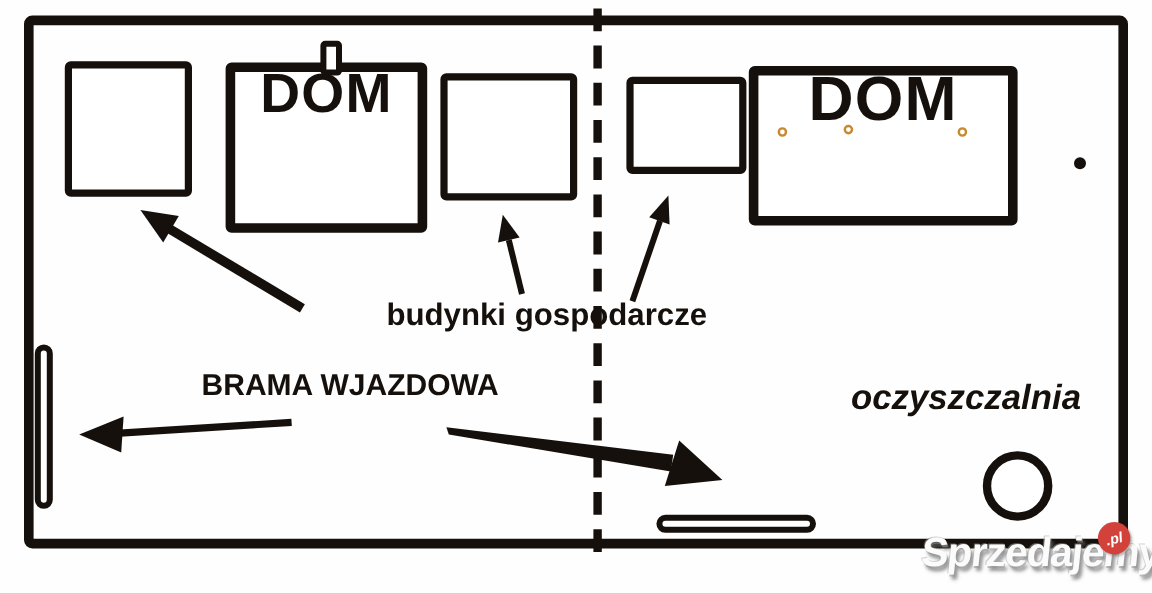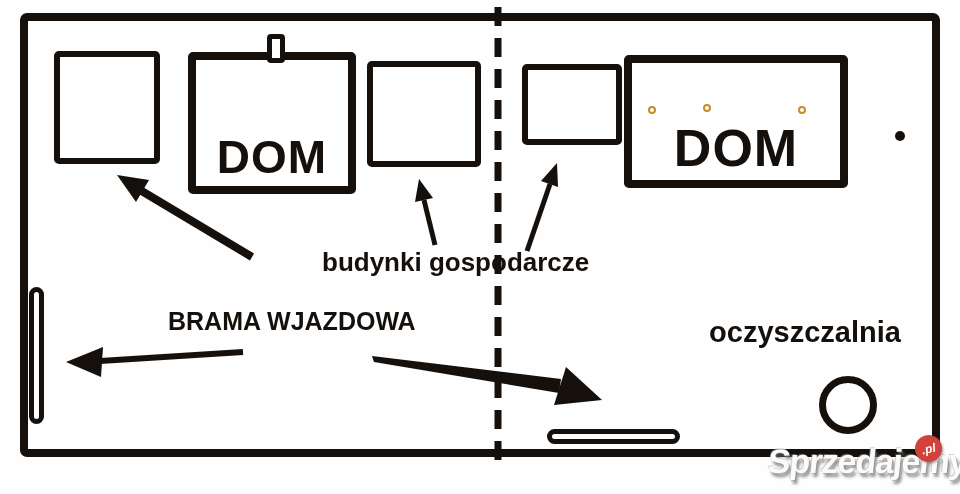--- a/index.html
+++ b/index.html
@@ -10,21 +10,21 @@
     color:var(--ink,#15100b);
   }
   .rect{
     position:absolute;box-sizing:border-box;background:#fff;
     border:6px solid var(--ink,#15100b);border-radius:5px;z-index:2;
   }
   .plot-boundary{
     left:20px;top:13px;width:920px;height:444px;
     border-width:8px;border-radius:7px;background:transparent;z-index:1;
   }
-  .house{display:flex;align-items:flex-end;justify-content:center;border-width:8px;}
+  .house{display:flex;align-items:flex-start;justify-content:center;border-width:8px;}
   .house .dom-label{
     font-weight:700;letter-spacing:1px;line-height:1;
     transform:translateY(-6px);
   }
   .chimney{
     position:absolute;box-sizing:border-box;background:#fff;
     border:5px solid var(--ink,#15100b);border-radius:4px;z-index:3;
   }
   .gate{
     position:absolute;box-sizing:border-box;background:#fff;
@@ -93,21 +93,21 @@
 
 <div class="gate" style="left:29px;top:287px;width:15px;height:137px;"></div>
 <div class="gate" style="left:547px;top:429px;width:133px;height:15px;"></div>
 
 <div class="round" style="left:819px;top:376px;width:58px;height:58px;border:7px solid var(--ink,#15100b);background:#fff;z-index:2;"></div>
 
 <div class="label" style="left:322px;top:248px;width:240px;text-align:center;font-size:26px;font-weight:600;">budynki gospodarcze</div>
 
 <div class="label" style="left:168px;top:308px;width:230px;text-align:center;font-size:25px;font-weight:700;">BRAMA WJAZDOWA</div>
 
-<div class="label" style="left:705px;top:317px;width:200px;text-align:center;font-size:29px;font-weight:600;">oczyszczalnia</div>
+<div class="label" style="left:705px;top:317px;width:200px;text-align:center;font-size:29px;font-weight:600;font-style:italic;">oczyszczalnia</div>
 
 <svg id="overlay" width="960" height="494" viewBox="0 0 960 494">
 
   <line class="ink-stroke" x1="498" y1="7" x2="498" y2="472" stroke-width="7" stroke-dasharray="19 12"></line>
 
   <g>
     <line class="ink-stroke" x1="252" y1="257" x2="140" y2="190" stroke-width="8"></line>
     <polygon class="ink-fill" points="117,175 149,180 136,202"></polygon>
   </g>
 

